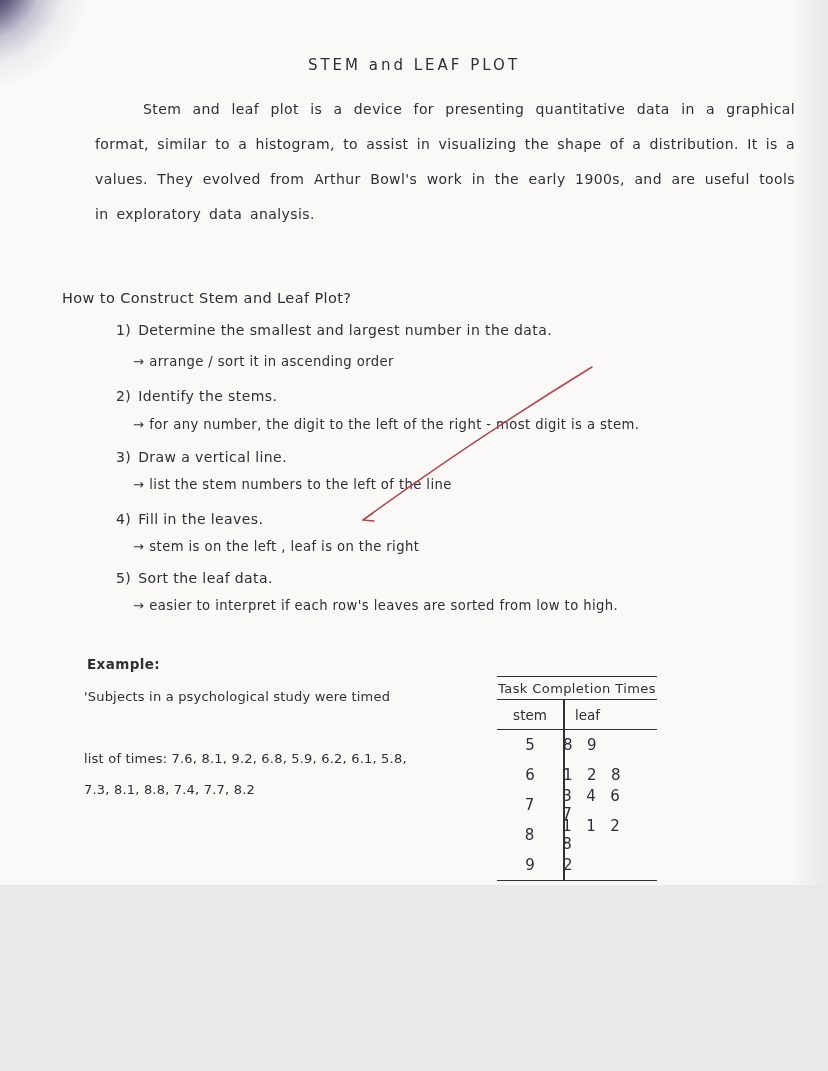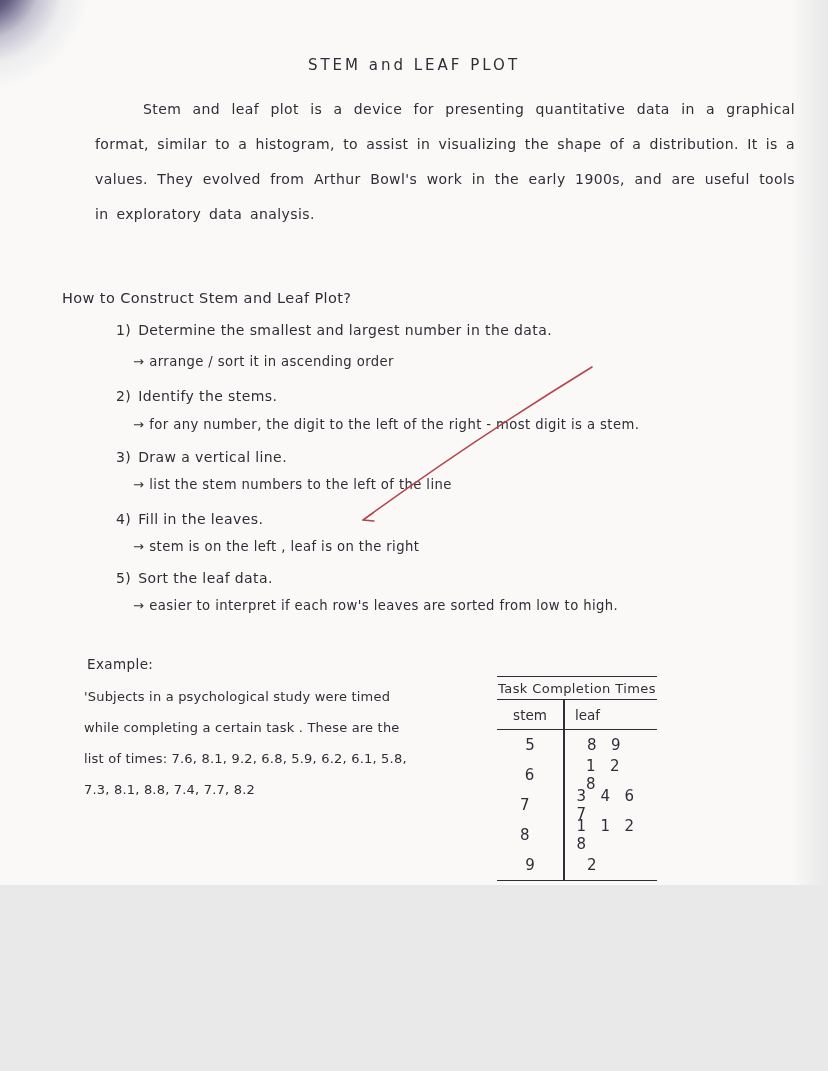--- a/index.html
+++ b/index.html
@@ -45,21 +45,21 @@
   .iline.first { text-indent: 48px; }
   .iline.last { text-align-last: left; }
 
   .howto-h { position: absolute; left: 62px; top: 290px; font-size: 14.5px; }
 
   .step { position: absolute; left: 116px; font-size: 14px; white-space: nowrap; }
   .step .snum { display: inline-block; margin-right: 7px; }
   .substep { position: absolute; left: 133px; font-size: 13.2px; white-space: nowrap; }
   .substep .arrow { display: inline-block; margin-right: 5px; font-size: 13px; }
 
-  .ex-h { position: absolute; left: 87px; top: 656px; font-size: 13.5px; }
+  .ex-h { position: absolute; left: 87px; top: 656px; font-size: 13.5px; font-weight: bold; }
   .ex-line { position: absolute; left: 84px; font-size: 13px; white-space: nowrap; letter-spacing: 0.2px; }
 
   
   .slp {
     position: absolute; left: 497px; top: 676px; width: 160px;
     font-size: 15px;
   }
   .slp-title {
     height: 24px; line-height: 23px; text-align: center;
     font-size: 13px; letter-spacing: 0.4px;
@@ -73,21 +73,21 @@
   }
   .slp-head .slp-h-stem { width: 66px; text-align: center; }
   .slp-head .slp-h-leaf { padding-left: 12px; }
   .slp-vline {
     position: absolute; left: 66px; top: 24px; width: 1.6px; height: 180px;
     background: var(--ink, #2e2e36);
   }
   .slp-body { border-bottom: 1.6px solid var(--ink, #2e2e36); }
   .slp-row { display: flex; height: 30px; align-items: center; }
   .slp-stem { width: 66px; text-align: center; }
-  .slp-leaves { padding-left: 24px; text-decoration: underline; }
+  .slp-leaves { padding-left: 0; text-decoration: underline; }
   .leaf { display: inline-block; width: 24px; }
 
   .slp-key { position: absolute; left: 486px; top: 895px; font-size: 13.5px; white-space: nowrap; }
 
   .annot {
     position: absolute; left: 404px; top: 947px; width: 350px;
     font-size: 11px; line-height: 13px; letter-spacing: 0.2px;
   }
   .annot .annot-l2 { padding-left: 14px; }
 
@@ -149,21 +149,20 @@
 
   <div class="step hw" style="top:570px">
     <span class="snum">5)</span><span>Sort the leaf data.</span>
   </div>
   <div class="substep hw" style="top:598px">
     <span class="arrow">→</span><span>easier to interpret if each row's leaves are sorted from low to high.</span>
   </div>
 
   <div class="ex-h hw">Example:</div>
   <div class="ex-line hw" style="top:689px">'Subjects in a psychological study were timed</div>
-  <div class="ex-line hw" style="top:720px">while completing a certain task . These are the</div>
   <div class="ex-line hw" style="top:751px">list of times: 7.6, 8.1, 9.2, 6.8, 5.9, 6.2, 6.1, 5.8,</div>
   <div class="ex-line hw" style="top:782px">7.3, 8.1, 8.8, 7.4, 7.7, 8.2</div>
 
   <div class="slp">
     <div class="slp-title">Task Completion Times</div>
     <div class="slp-head">
       <span class="slp-h-stem">stem</span>
       <span class="slp-h-leaf">leaf</span>
     </div>
     <div class="slp-body">

